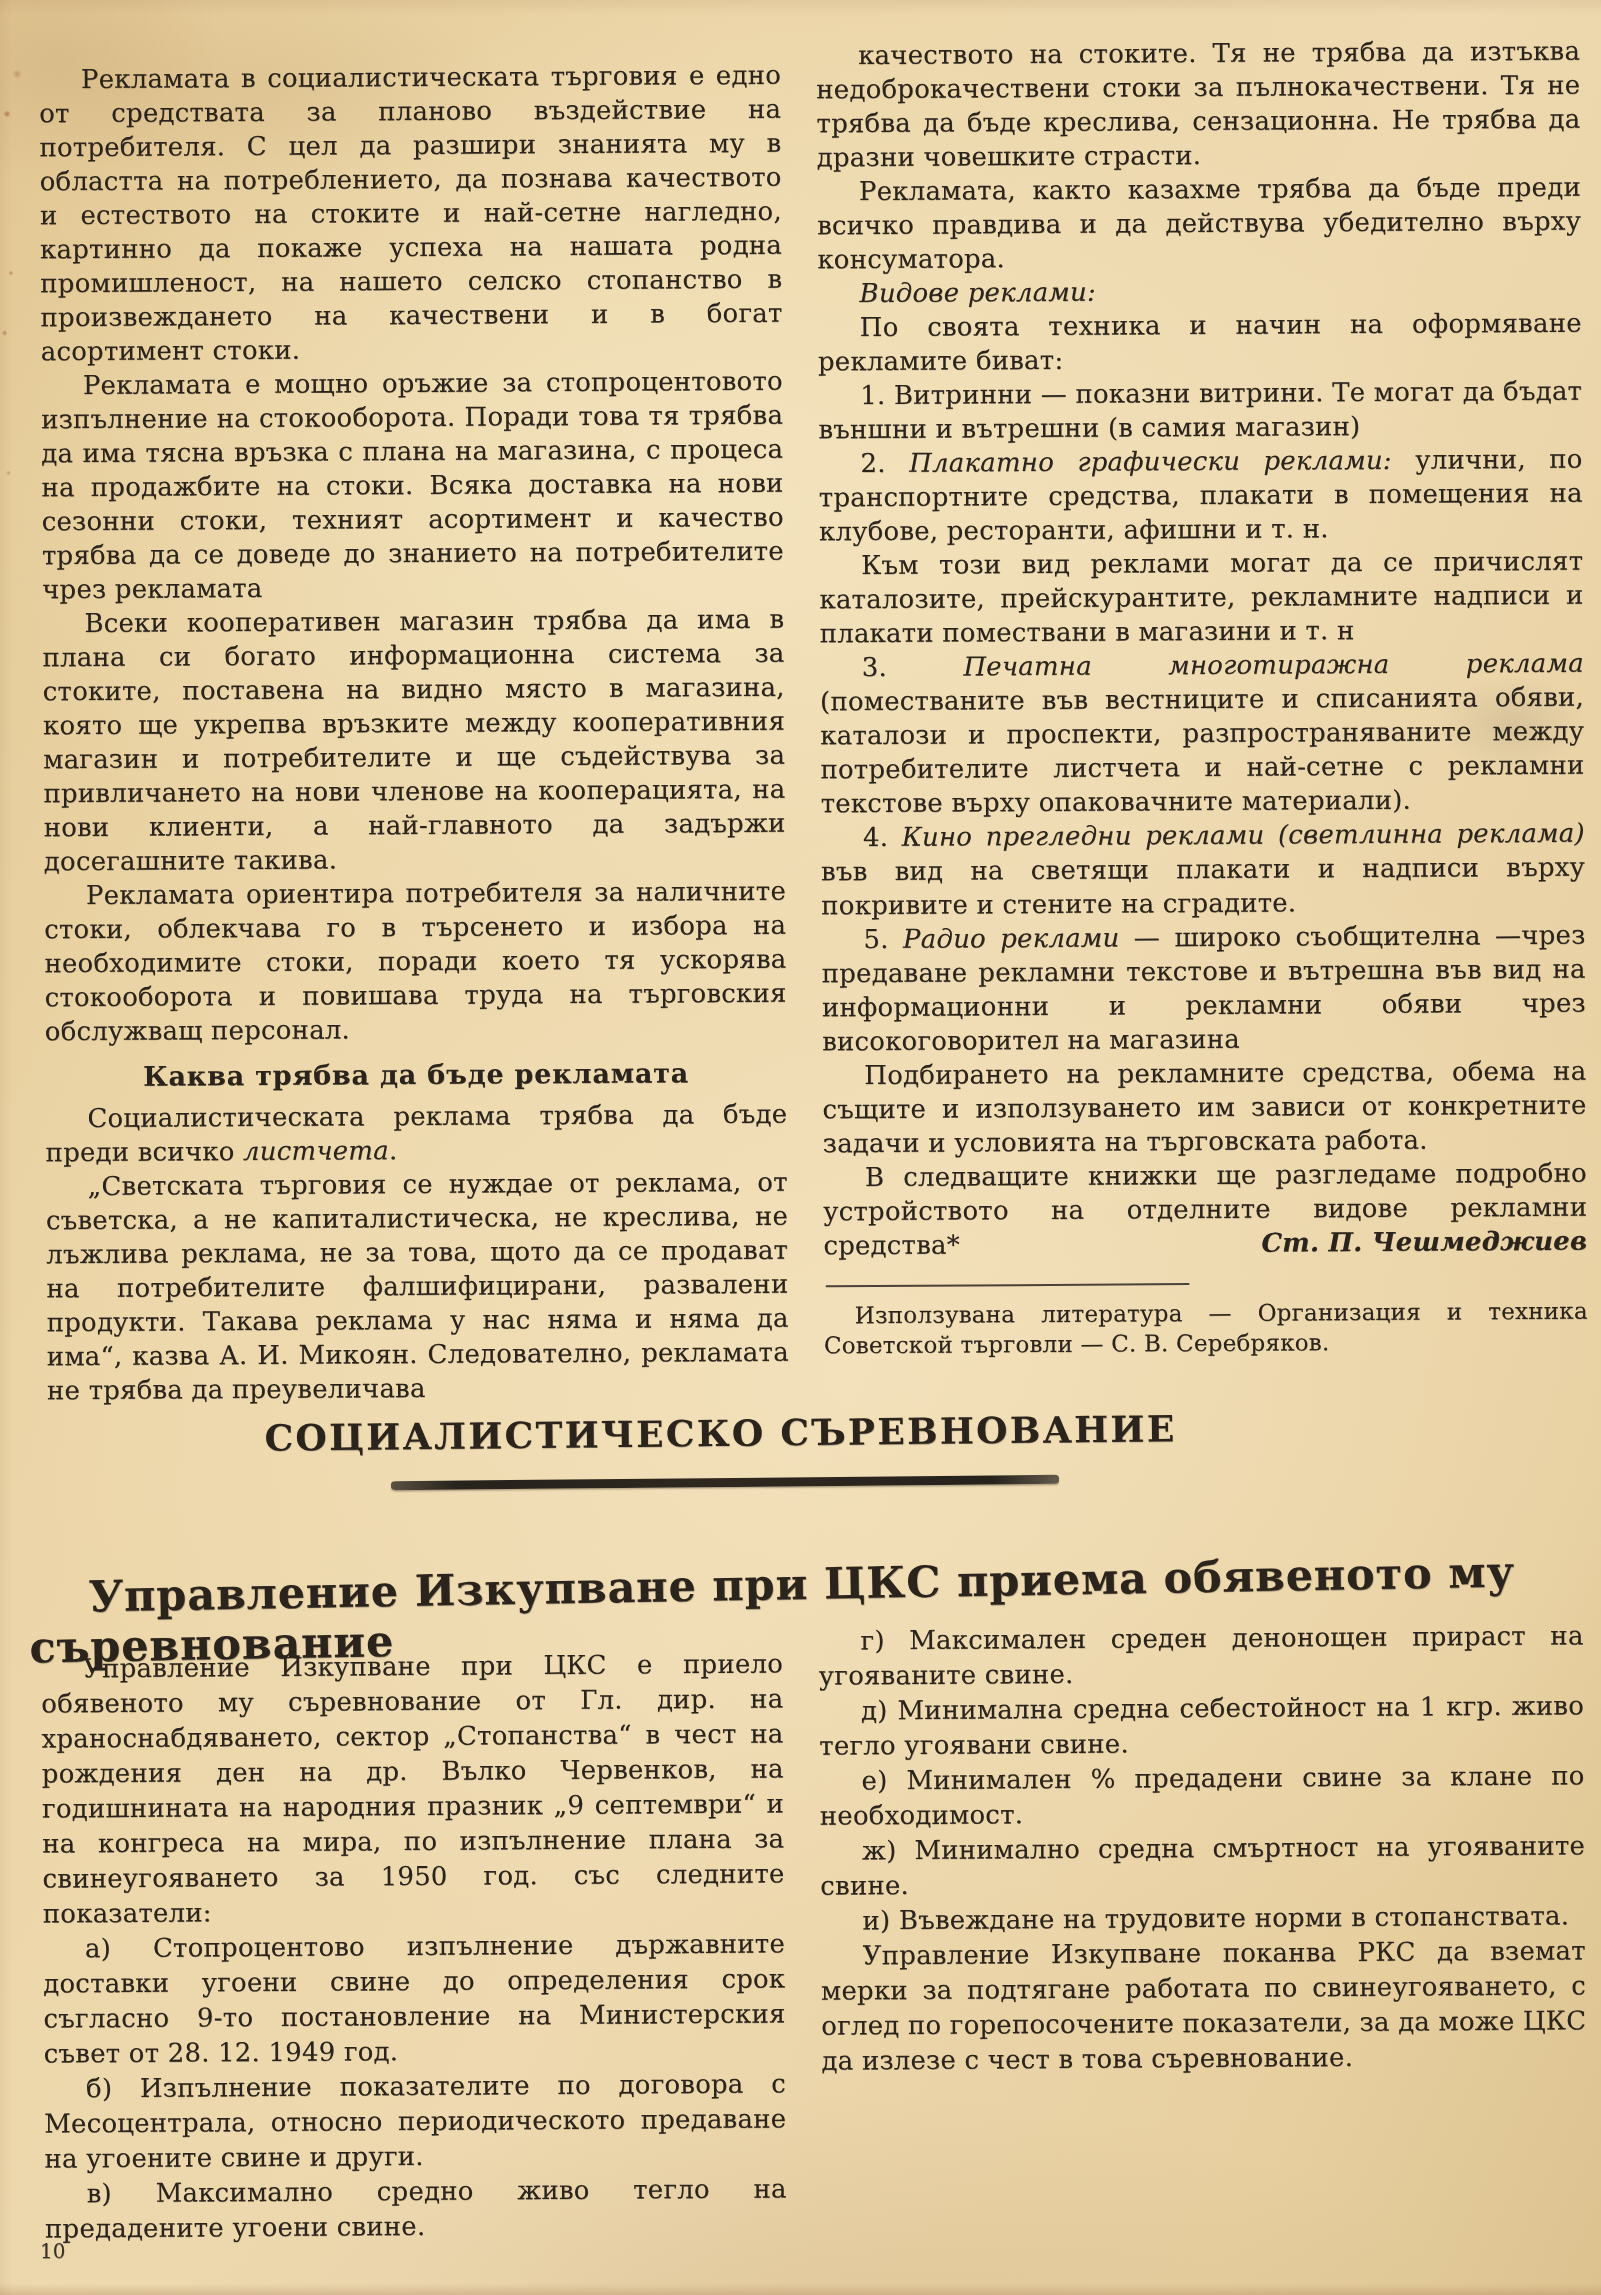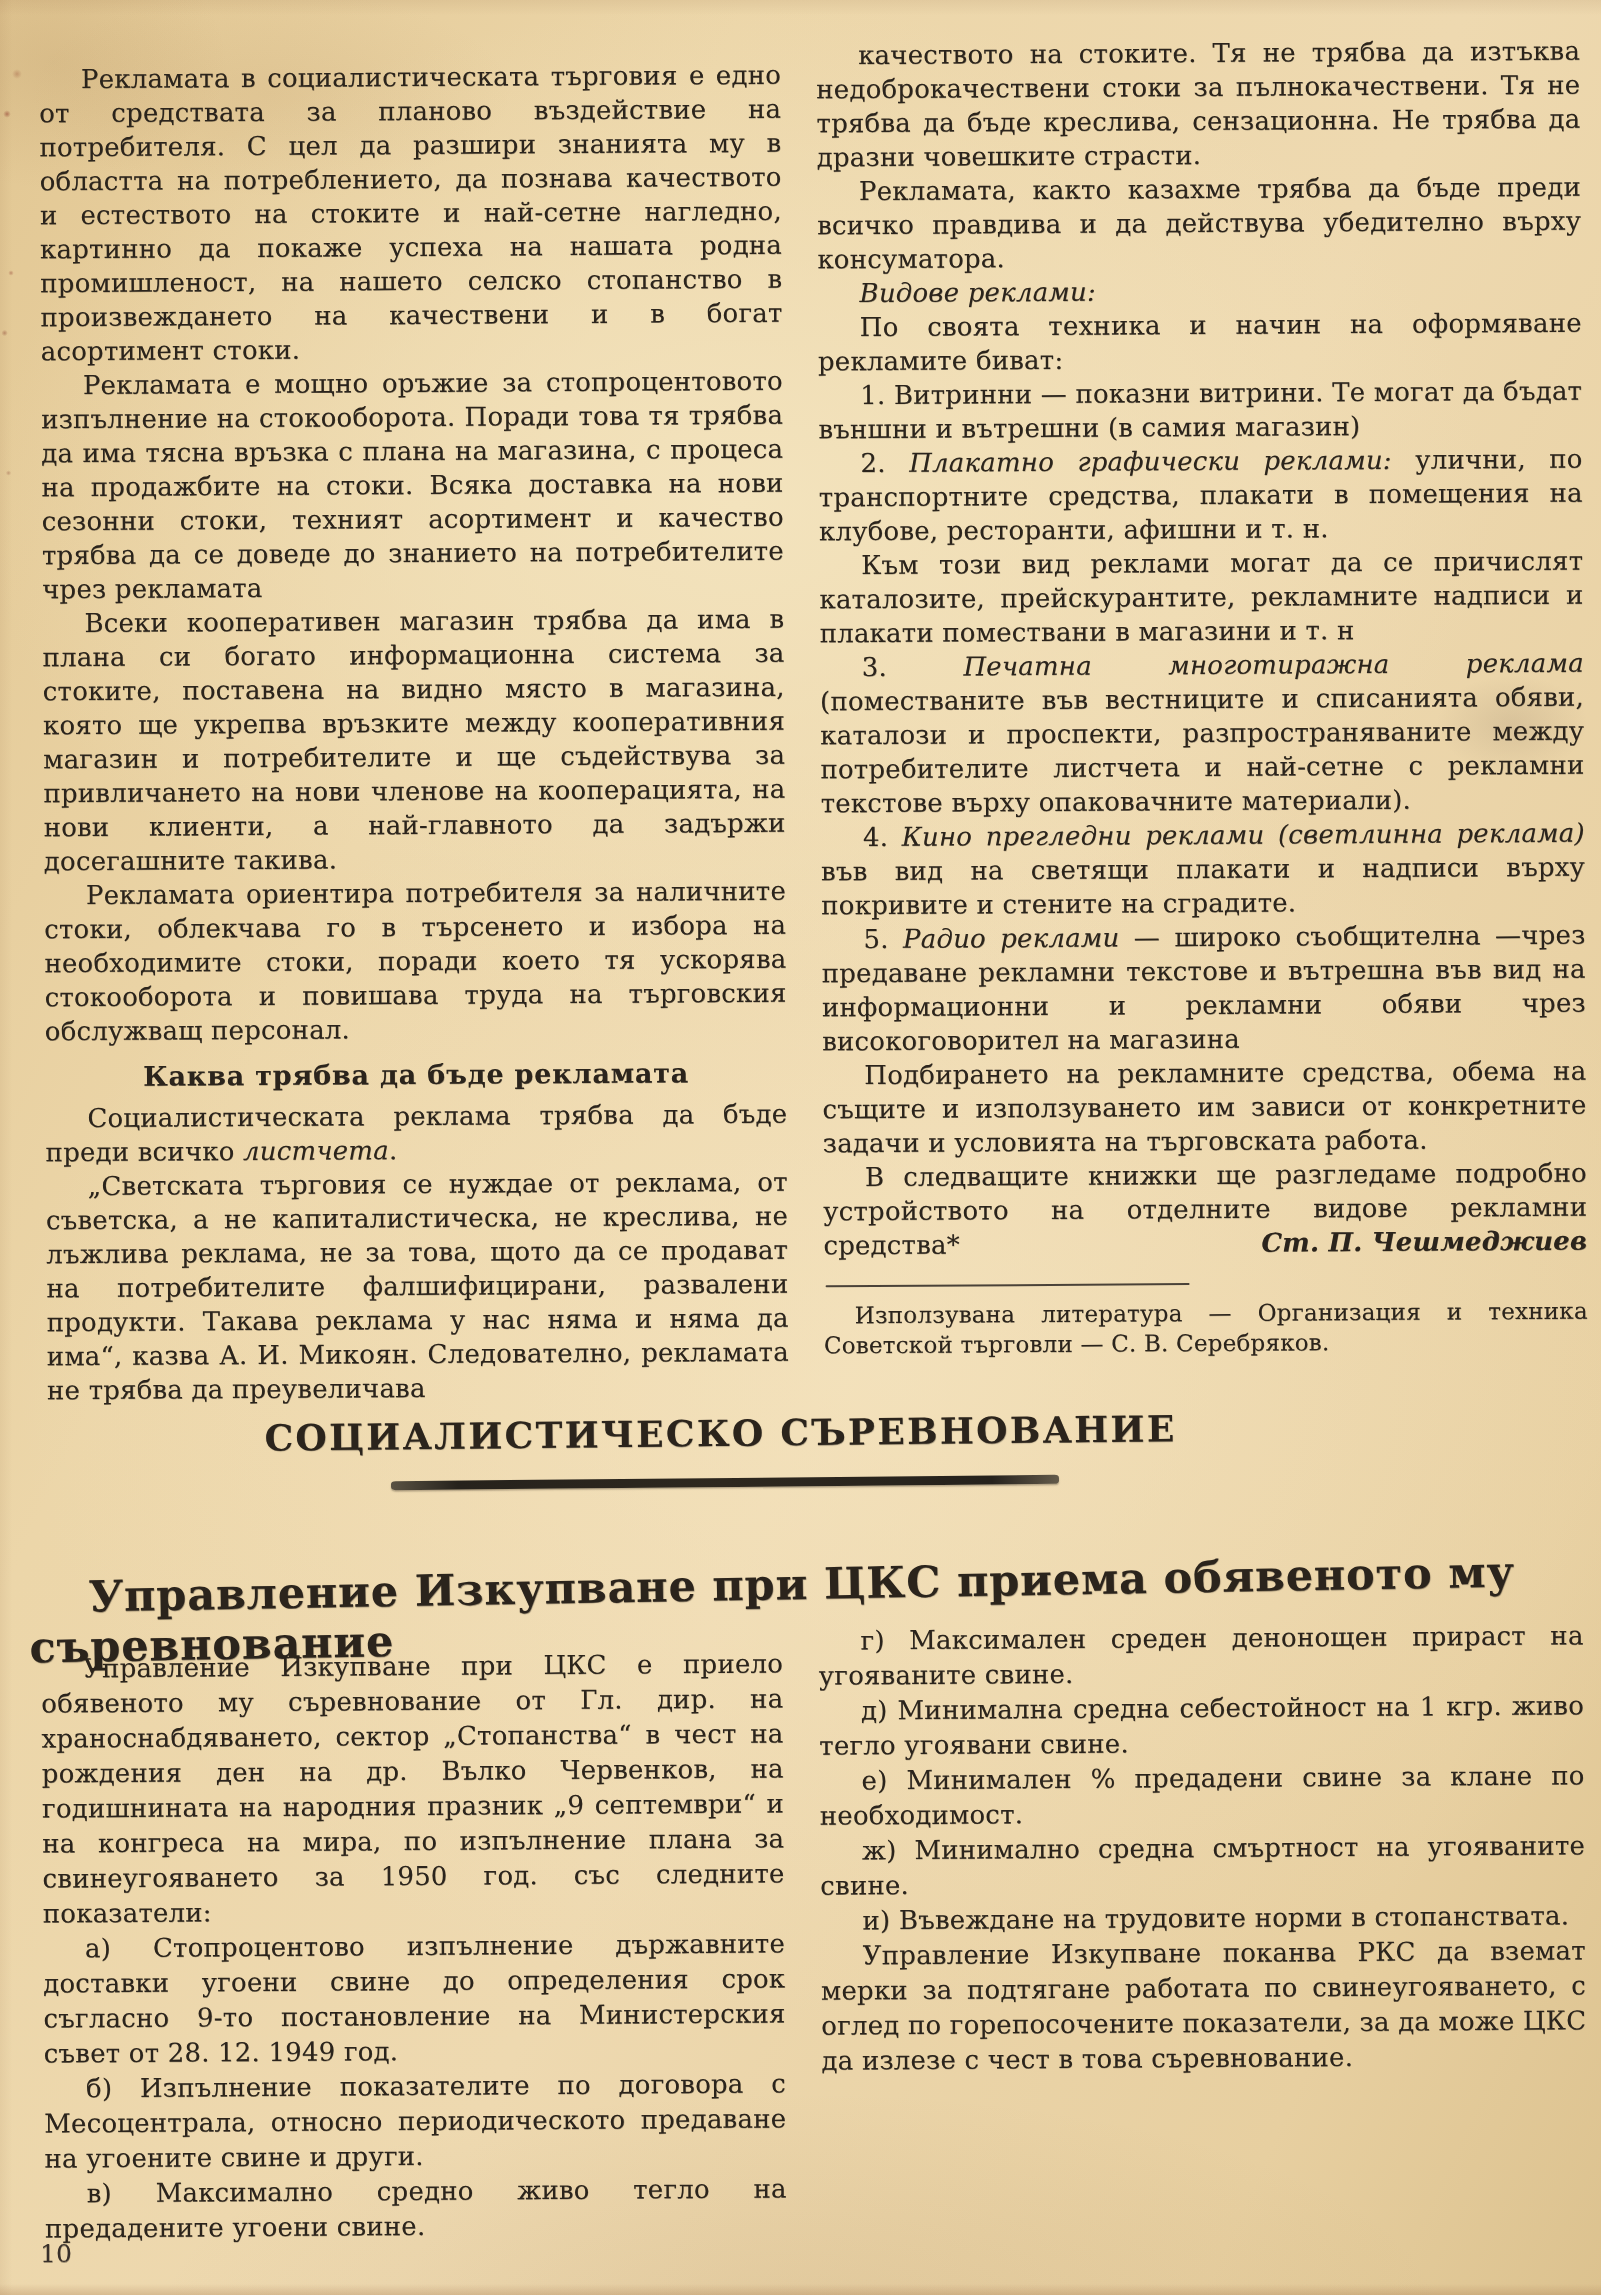--- a/index.html
+++ b/index.html
@@ -116,21 +116,21 @@
     transform: rotate(-1deg);
     text-shadow: 0.5px 0.7px 0.8px rgba(43,36,28,0.5);
     white-space: normal;
   }
   .gap { margin-top: 11px; }
   .gap-lg { margin-top: 22px; }
   .page-num {
     position: absolute;
     left: 40px;
     top: 2239px;
-    font-size: 25px;
+    font-size: 20px;
     color: #38302a;
     text-shadow: 0.3px 0.5px 0.6px rgba(43,36,28,0.4);
   }
 </style>
 </head>
 <body>
 
 <div id="page">
   <div class="texture"></div>
 

